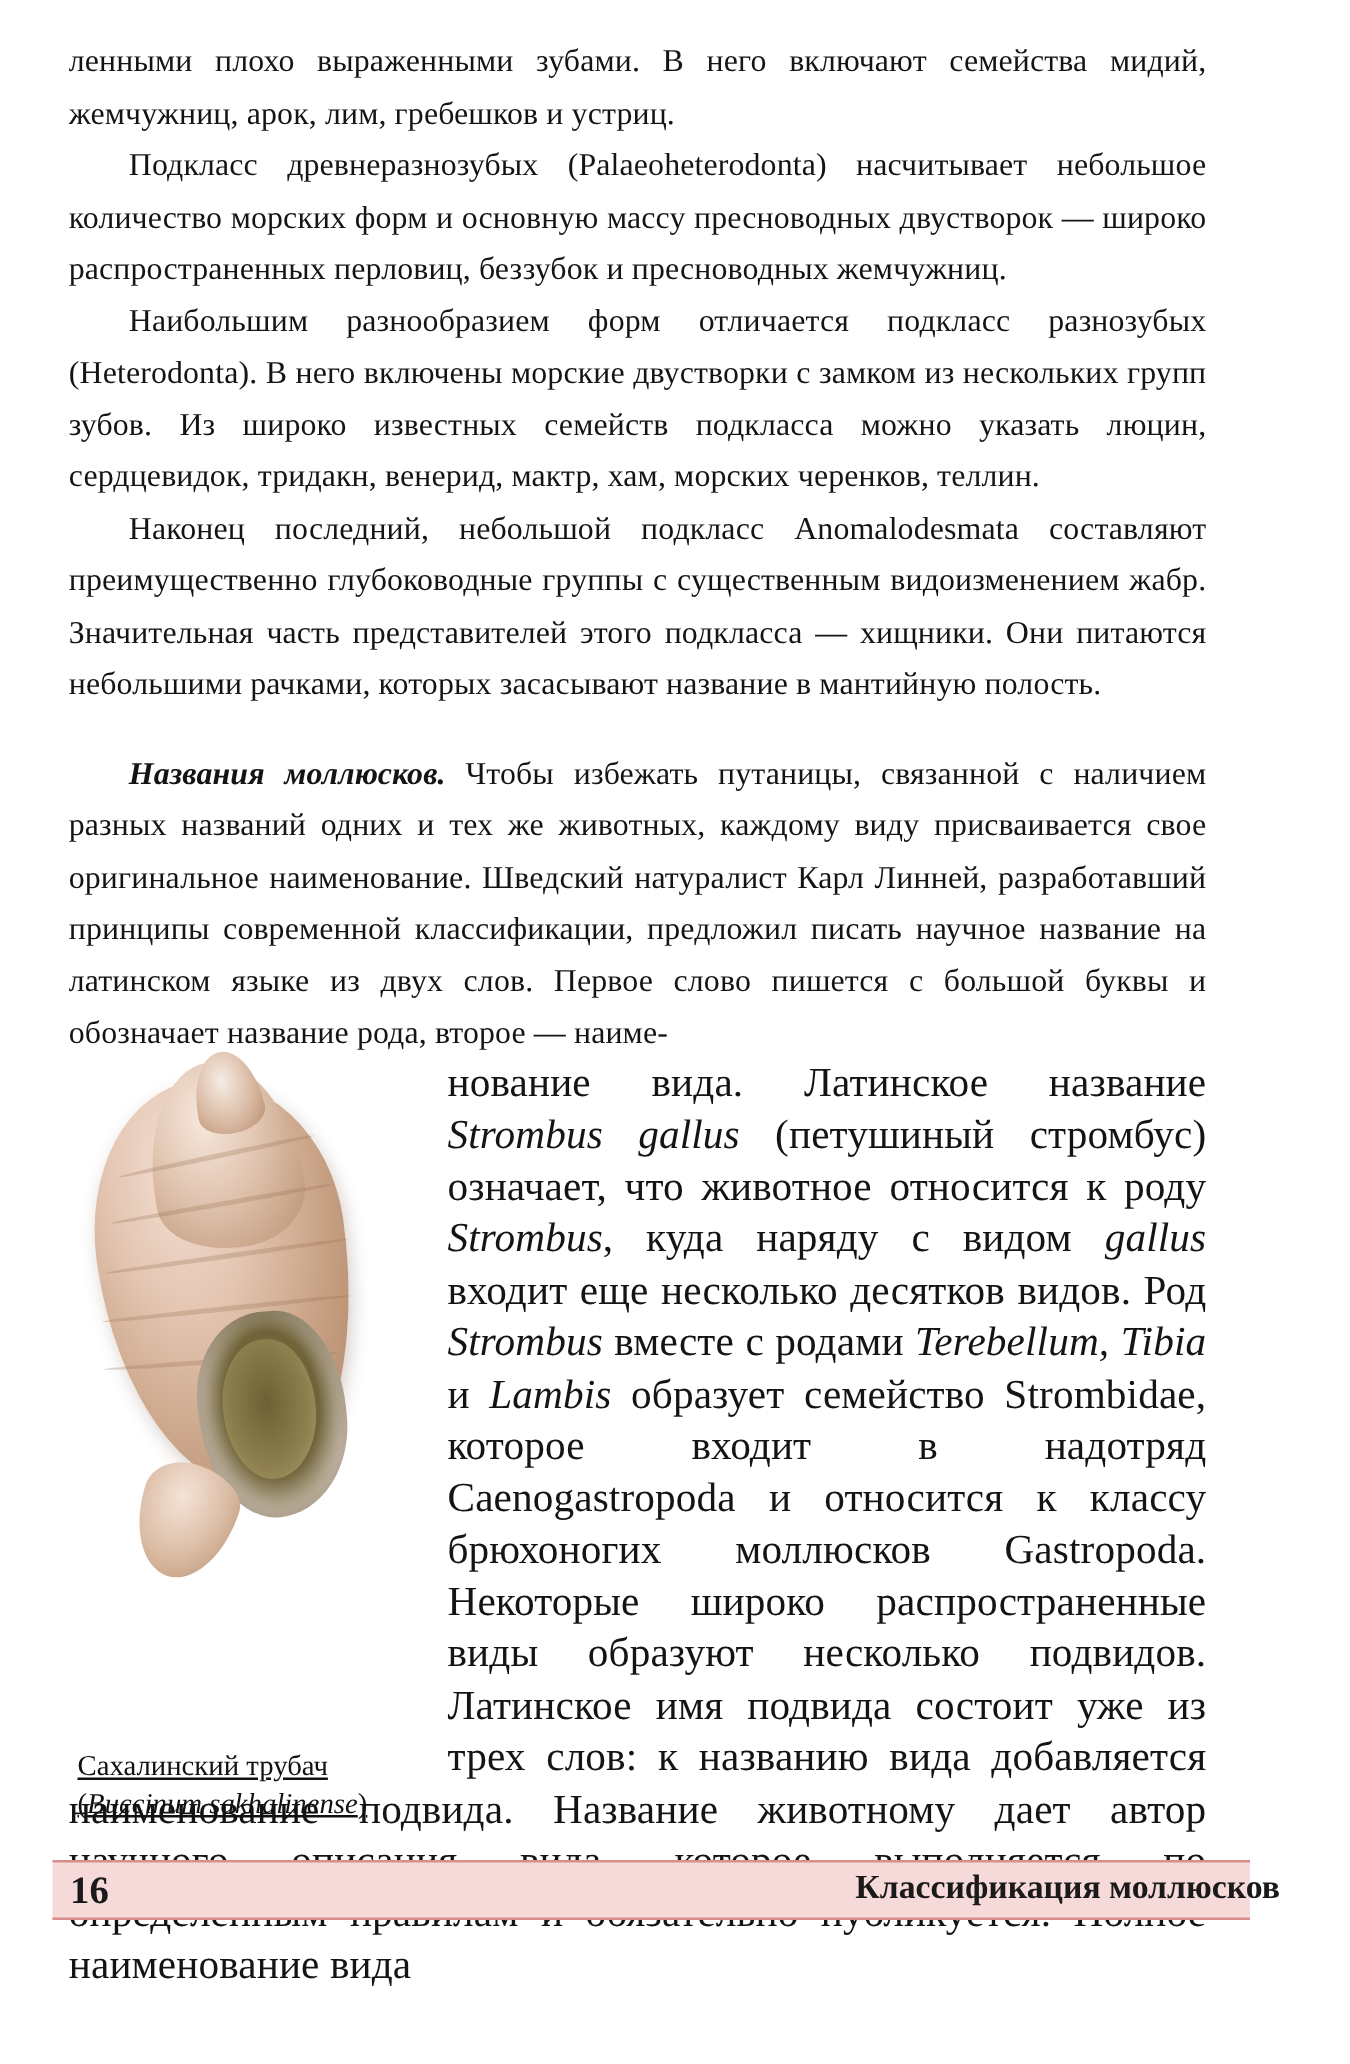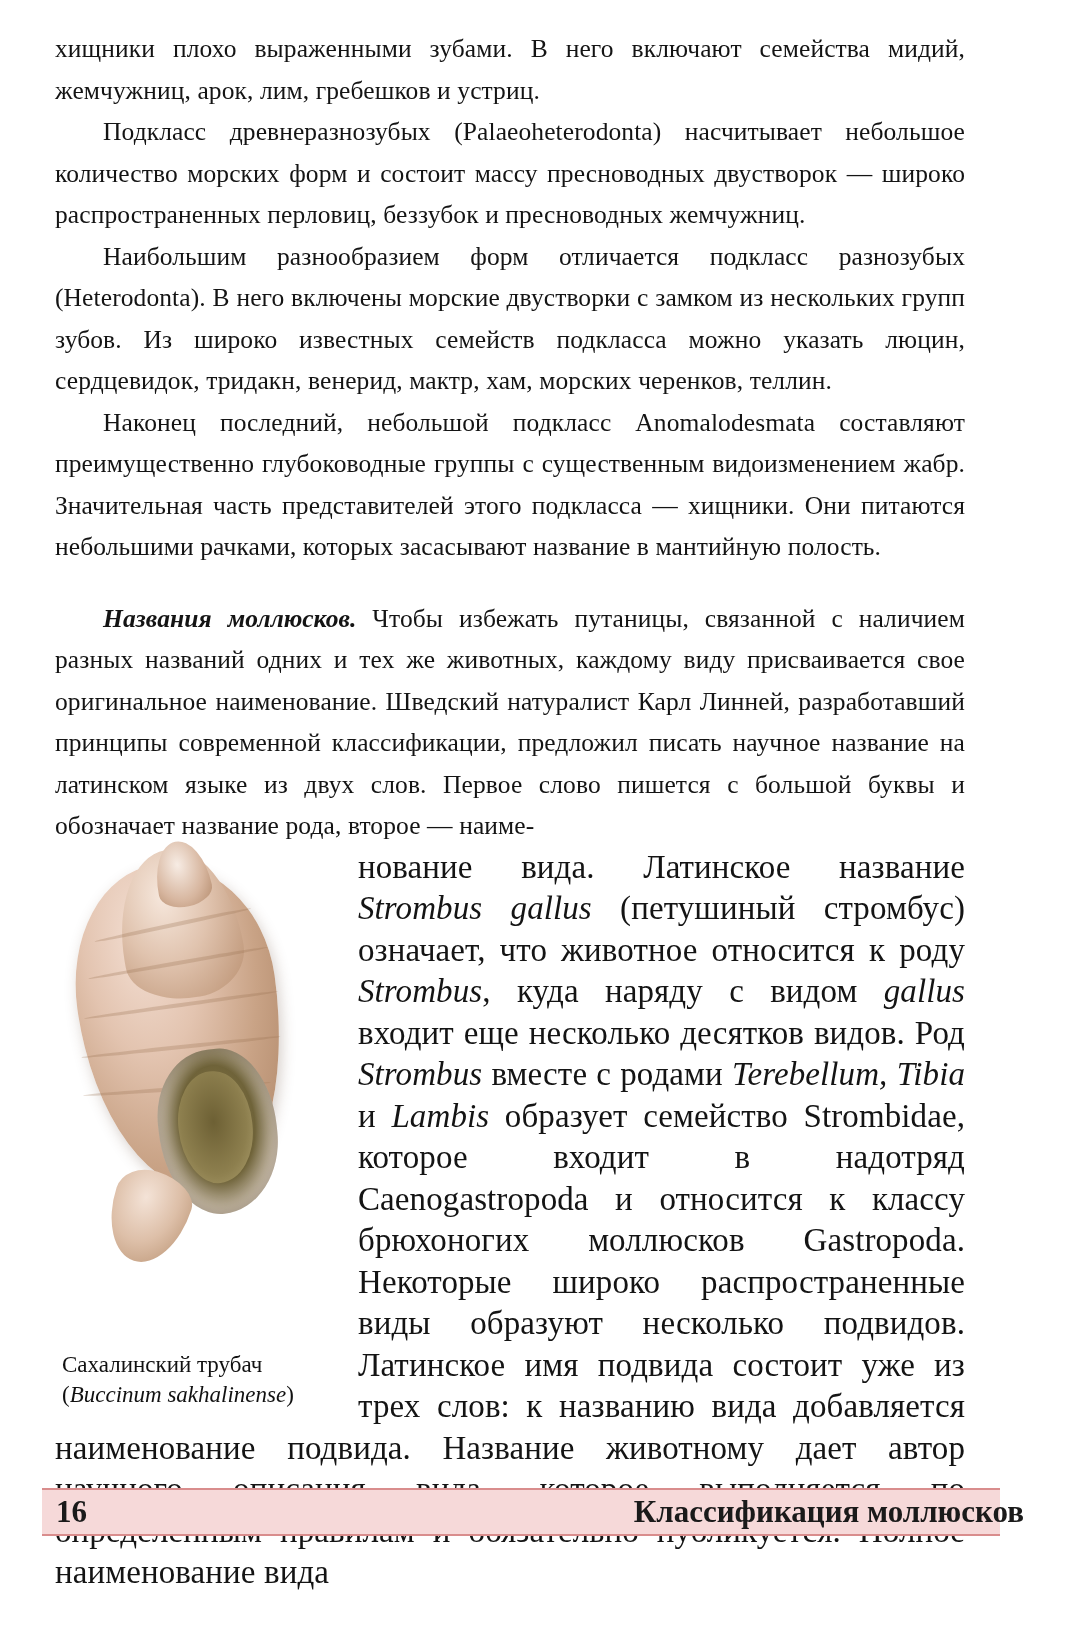--- a/index.html
+++ b/index.html
@@ -145,26 +145,27 @@
     height: 92px;
     border-radius: 44% 56% 50% 50% / 30% 28% 72% 70%;
     background: radial-gradient(ellipse at 40% 30%, #f4e3d7 0%, #ddbfa8 50%, #b7906f 100%);
     transform: rotate(18deg);
   }
 
   
   .caption {
     position: absolute;
     left: 62px;
-    top: 1350px;
+    top: 1398px;
     width: 300px;
     font-family: "Liberation Serif", serif;
     font-size: 23px;
     line-height: 30px;
     color: #111;
+    text-decoration: underline;
   }
   .caption .it { font-style: italic; }
 
   
   .footer-bar {
     position: absolute;
     left: 42px;
     top: 1488px;
     width: 958px;
     height: 44px;
@@ -177,21 +178,21 @@
     left: 56px;
     top: 1494px;
     font-size: 31px;
     font-weight: bold;
     color: #1a1a1a;
   }
   .footer-title {
     position: absolute;
     right: 56px;
     top: 1494px;
-    font-size: 31px;
+    font-size: 27px;
     font-weight: bold;
     color: #1a1a1a;
   }
 
   
   .watermark {
     position: absolute;
     left: 0;
     top: 1462px;
     width: 1080px;
@@ -199,22 +200,22 @@
     pointer-events: none;
   }
 </style>
 </head>
 <body>
 
 <div class="page">
 
   <div class="text-col">
 
-    <p class="para noindent">хищники плохо выраженными зубами.  В него включают семейства мидий, жемчужниц, арок, лим, гребешков и устриц.</p>
-    <p class="para">Подкласс древнеразнозубых (Palaeoheterodonta) насчитывает небольшое количество морских форм и состоит массу пресноводных двустворок — широко распространенных перловиц, беззубок и пресноводных жемчужниц.</p>
+    <p class="para noindent">ленными плохо выраженными зубами.  В него включают семейства мидий, жемчужниц, арок, лим, гребешков и устриц.</p>
+    <p class="para">Подкласс древнеразнозубых (Palaeoheterodonta) насчитывает небольшое количество морских форм и основную массу пресноводных двустворок — широко распространенных перловиц, беззубок и пресноводных жемчужниц.</p>
     <p class="para">Наибольшим разнообразием форм отличается подкласс разнозубых (Heterodonta). В него включены морские двустворки с замком из нескольких групп зубов. Из широко известных семейств подкласса можно указать люцин, сердцевидок, тридакн, венерид, мактр, хам, морских черенков, теллин.</p>
     <p class="para">Наконец последний, небольшой подкласс Anomalodesmata составляют преимущественно глубоководные группы с существенным видоизменением жабр. Значительная часть представителей этого подкласса — хищники. Они питаются небольшими рачками, которых засасывают название в мантийную полость.</p>
 
     <div class="gap"></div>
 
     <p class="para"><span class="lead">Названия моллюсков.</span><span> Чтобы избежать путаницы, связанной с наличием разных названий одних и тех же животных, каждому виду присваивается свое оригинальное наименование. Шведский натуралист Карл Линней, разработавший принципы современной классификации, предложил писать научное название на латинском языке из двух слов. Первое слово пишется с большой буквы и обозначает название рода, второе — наиме-</span></p>
 
     <div class="wrap-section">
       <div class="shell-float">
         <div class="shell-art">

